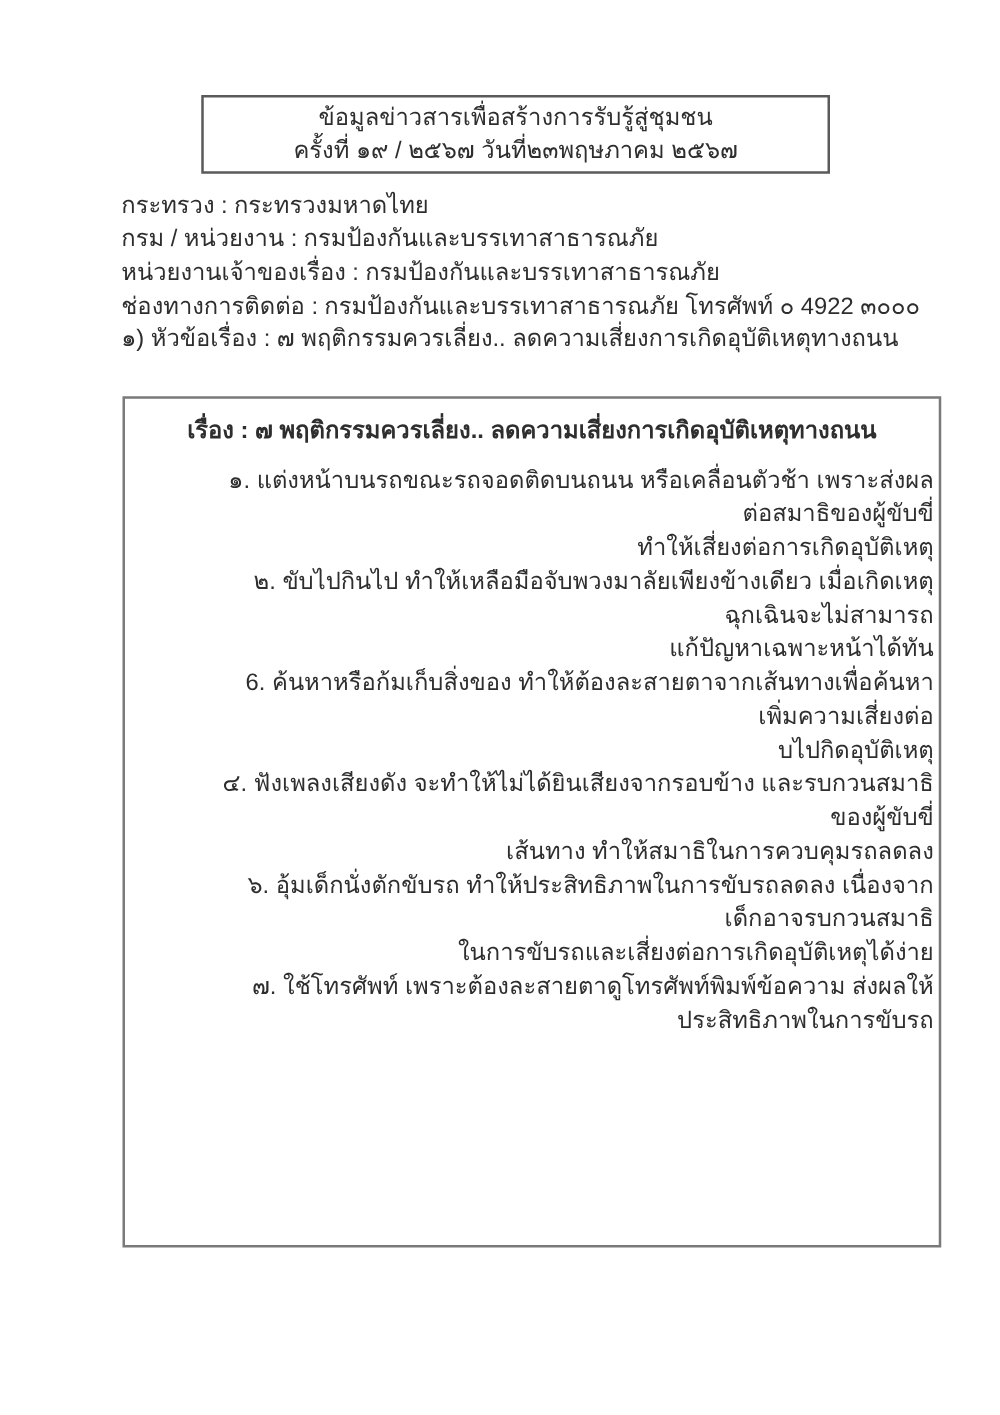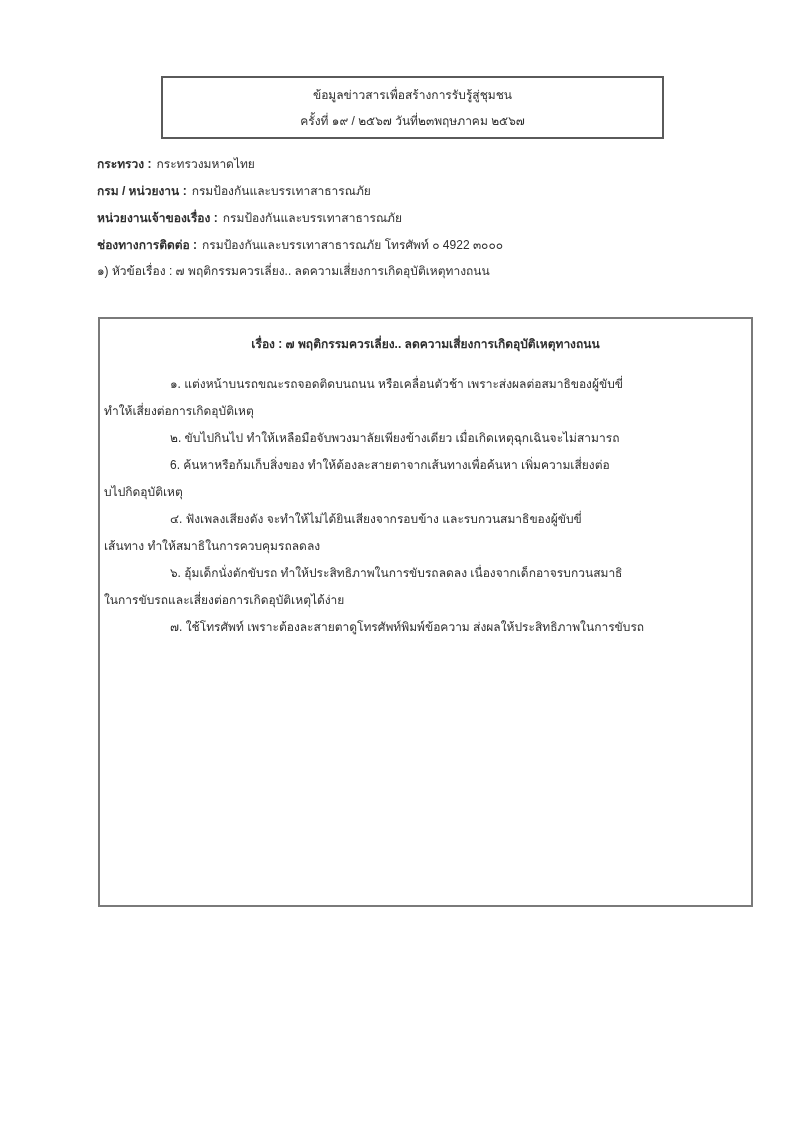--- a/index.html
+++ b/index.html
@@ -4,21 +4,21 @@
 <style>
   html, body { margin: 0; padding: 0; background: #e9e9e9; }
   .page {
     position: relative;
     width: 800px;
     height: 1132px;
     margin: 0 auto;
     background: #ffffff;
     color: #2e2e2e;
     font-family: "Liberation Sans", sans-serif;
-    font-size: 12px;
+    font-size: 19px;
     line-height: 27px;
     overflow: hidden;
   }
   .header-box {
     position: absolute;
     left: 161px;
     top: 76px;
     width: 503px;
     height: 63px;
     border: 2px solid #5a5a5a;
@@ -29,45 +29,45 @@
     text-align: center;
   }
   .header-box .hline { line-height: 26px; }
   .meta {
     position: absolute;
     left: 97px;
     top: 151px;
     width: 660px;
   }
   .meta-row { height: 27px; white-space: nowrap; }
-  .lbl { font-weight: bold; margin-right: 5px; }
+  .lbl { font-weight: normal; margin-right: 5px; }
   .items {
     position: absolute;
     left: 97px;
     top: 258px;
     width: 660px;
   }
   .items .item-line { height: 27px; white-space: nowrap; }
   .content-box {
     position: absolute;
     left: 98px;
     top: 317px;
     width: 655px;
-    height: 590px;
+    height: 681px;
     border: 2px solid #7a7a7a;
     box-sizing: border-box;
     padding: 12px 4px 0 4px;
     overflow: hidden;
   }
   .box-title {
     text-align: center;
     font-weight: bold;
     margin-bottom: 13px;
   }
-  .para .line { min-height: 27px; }
+  .para .line { min-height: 27px; text-align: right; }
   .para .indent { padding-left: 66px; }
 </style>
 </head>
 <body>
 
 <div class="page">
 
   <div class="header-box">
     <div class="hline">ข้อมูลข่าวสารเพื่อสร้างการรับรู้สู่ชุมชน</div>
     <div class="hline">ครั้งที่ ๑๙ / ๒๕๖๗  วันที่๒๓พฤษภาคม  ๒๕๖๗</div>
@@ -94,20 +94,21 @@
 
   <div class="content-box">
     <div class="box-title">เรื่อง : ๗ พฤติกรรมควรเลี่ยง.. ลดความเสี่ยงการเกิดอุบัติเหตุทางถนน</div>
 
     <div class="para">
       <div class="line indent">๑. แต่งหน้าบนรถขณะรถจอดติดบนถนน หรือเคลื่อนตัวช้า เพราะส่งผลต่อสมาธิของผู้ขับขี่</div>
       <div class="line">ทำให้เสี่ยงต่อการเกิดอุบัติเหตุ</div>
     </div>
     <div class="para">
       <div class="line indent">๒. ขับไปกินไป ทำให้เหลือมือจับพวงมาลัยเพียงข้างเดียว เมื่อเกิดเหตุฉุกเฉินจะไม่สามารถ</div>
+      <div class="line">แก้ปัญหาเฉพาะหน้าได้ทัน</div>
     </div>
     <div class="para">
       <div class="line indent">6. ค้นหาหรือก้มเก็บสิ่งของ ทำให้ต้องละสายตาจากเส้นทางเพื่อค้นหา เพิ่มความเสี่ยงต่อ</div>
       <div class="line">บไปกิดอุบัติเหตุ</div>
     </div>
     <div class="para">
       <div class="line indent">๔. ฟังเพลงเสียงดัง จะทำให้ไม่ได้ยินเสียงจากรอบข้าง และรบกวนสมาธิของผู้ขับขี่</div>
     </div>
     <div class="para">
       <div class="line">เส้นทาง ทำให้สมาธิในการควบคุมรถลดลง</div>

